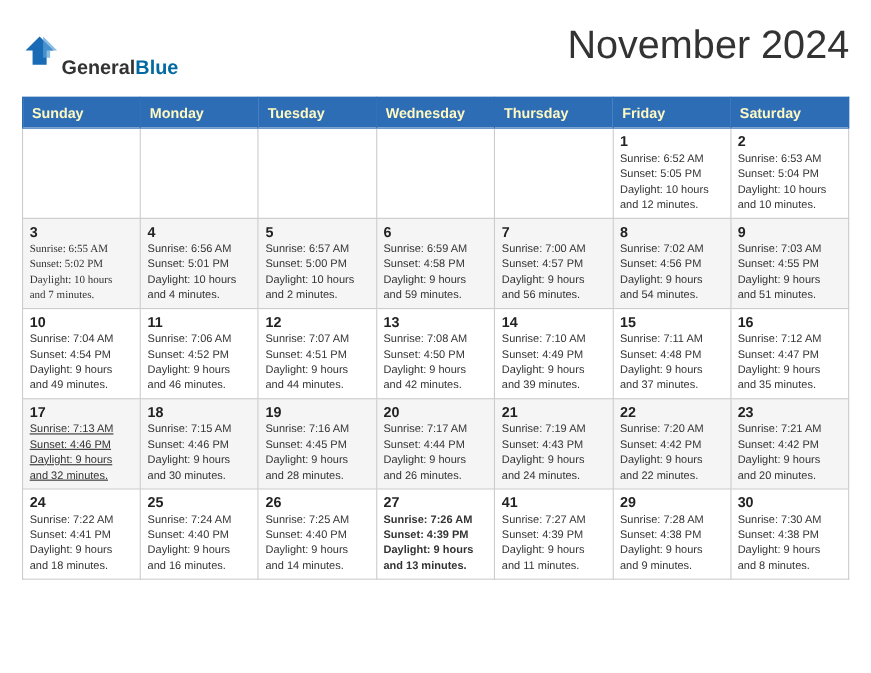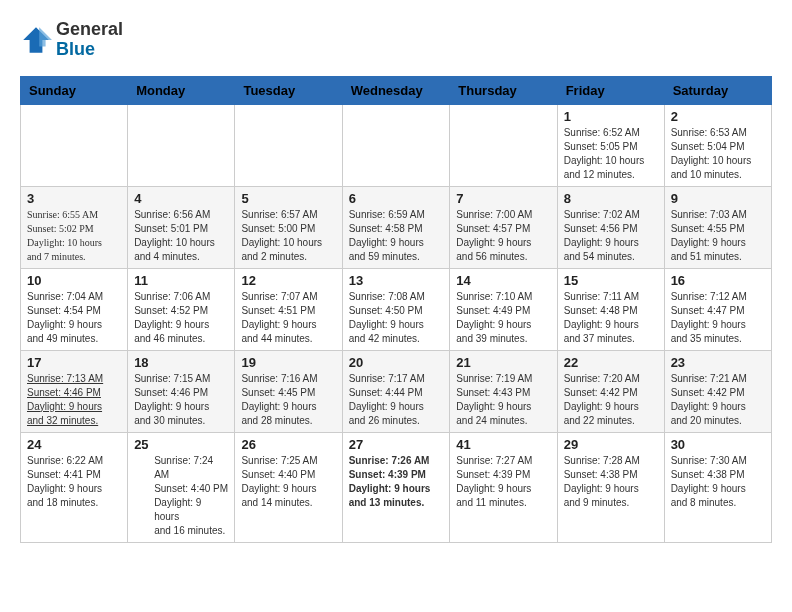--- a/index.html
+++ b/index.html
@@ -15,22 +15,23 @@
       justify-content: space-between;
       align-items: flex-start;
       margin-bottom: 16px;
     }
     .logo {
       display: flex;
       align-items: center;
     }
     .logo-text {
       display: flex;
-      flex-direction: column;
+      flex-direction: row;
       line-height: 1.1;
+      margin-top: 32px;
     }
     .logo-general {
       font-size: 18px;
       font-weight: bold;
       color: #333;
     }
     .logo-blue {
       font-size: 18px;
       font-weight: bold;
       color: #0369a1;
@@ -51,21 +52,21 @@
     .subtitle {
       font-size: 16px;
       color: #555;
     }
     .calendar {
       width: 100%;
       border-collapse: collapse;
     }
     .calendar th {
       background-color: #2d6db5;
-      color: #000000;
+      color: #fef9c3;
       padding: 6px 8px;
       text-align: left;
       font-size: 13px;
       font-weight: bold;
       border: 1px solid #2d6db5;
     }
     .calendar td {
       border: 1px solid #ccc;
       vertical-align: top;
       padding: 4px 6px;
@@ -100,20 +101,21 @@
     <svg class="logo-icon" viewBox="0 0 40 40">
       <polygon points="20,4 36,20 28,20 28,36 12,36 12,20 4,20" fill="#1a6bb5"></polygon>
       <polygon points="24,4 40,20 32,20 32,28 24,28 24,4" fill="#5ba3d9" opacity="0.7"></polygon>
     </svg>
     <div class="logo-text">
       <span class="logo-general">General</span>
       <span class="logo-blue">Blue</span>
     </div>
   </div>
   <div class="title-section">
+    <div class="month-title">November 2024</div>
   </div>
 </div>
 
 <table class="calendar">
   <thead>
     <tr>
       <th>Sunday</th>
       <th>Monday</th>
       <th>Tuesday</th>
       <th>Wednesday</th>
@@ -293,28 +295,28 @@
           <span class="day-num">23</span>
           <div class="day-info" style="white-space: pre-line;">Sunrise: 7:21 AM
 Sunset: 4:42 PM
 Daylight: 9 hours
 and 20 minutes.</div>
         </td>
       </tr>
       <tr>
         <td>
           <span class="day-num">24</span>
-          <div class="day-info" style="white-space: pre-line;">Sunrise: 6:22 AM
+          <div class="day-info" style="white-space: pre-line;">Sunrise: 7:22 AM
 Sunset: 4:41 PM
 Daylight: 9 hours
 and 18 minutes.</div>
         </td>
         <td>
           <span class="day-num">25</span>
-          <div class="day-info" style="white-space: pre-line; margin-left: 20px;">Sunrise: 7:24 AM
+          <div class="day-info" style="white-space: pre-line;">Sunrise: 7:24 AM
 Sunset: 4:40 PM
 Daylight: 9 hours
 and 16 minutes.</div>
         </td>
         <td>
           <span class="day-num">26</span>
           <div class="day-info" style="white-space: pre-line;">Sunrise: 7:25 AM
 Sunset: 4:40 PM
 Daylight: 9 hours
 and 14 minutes.</div>

